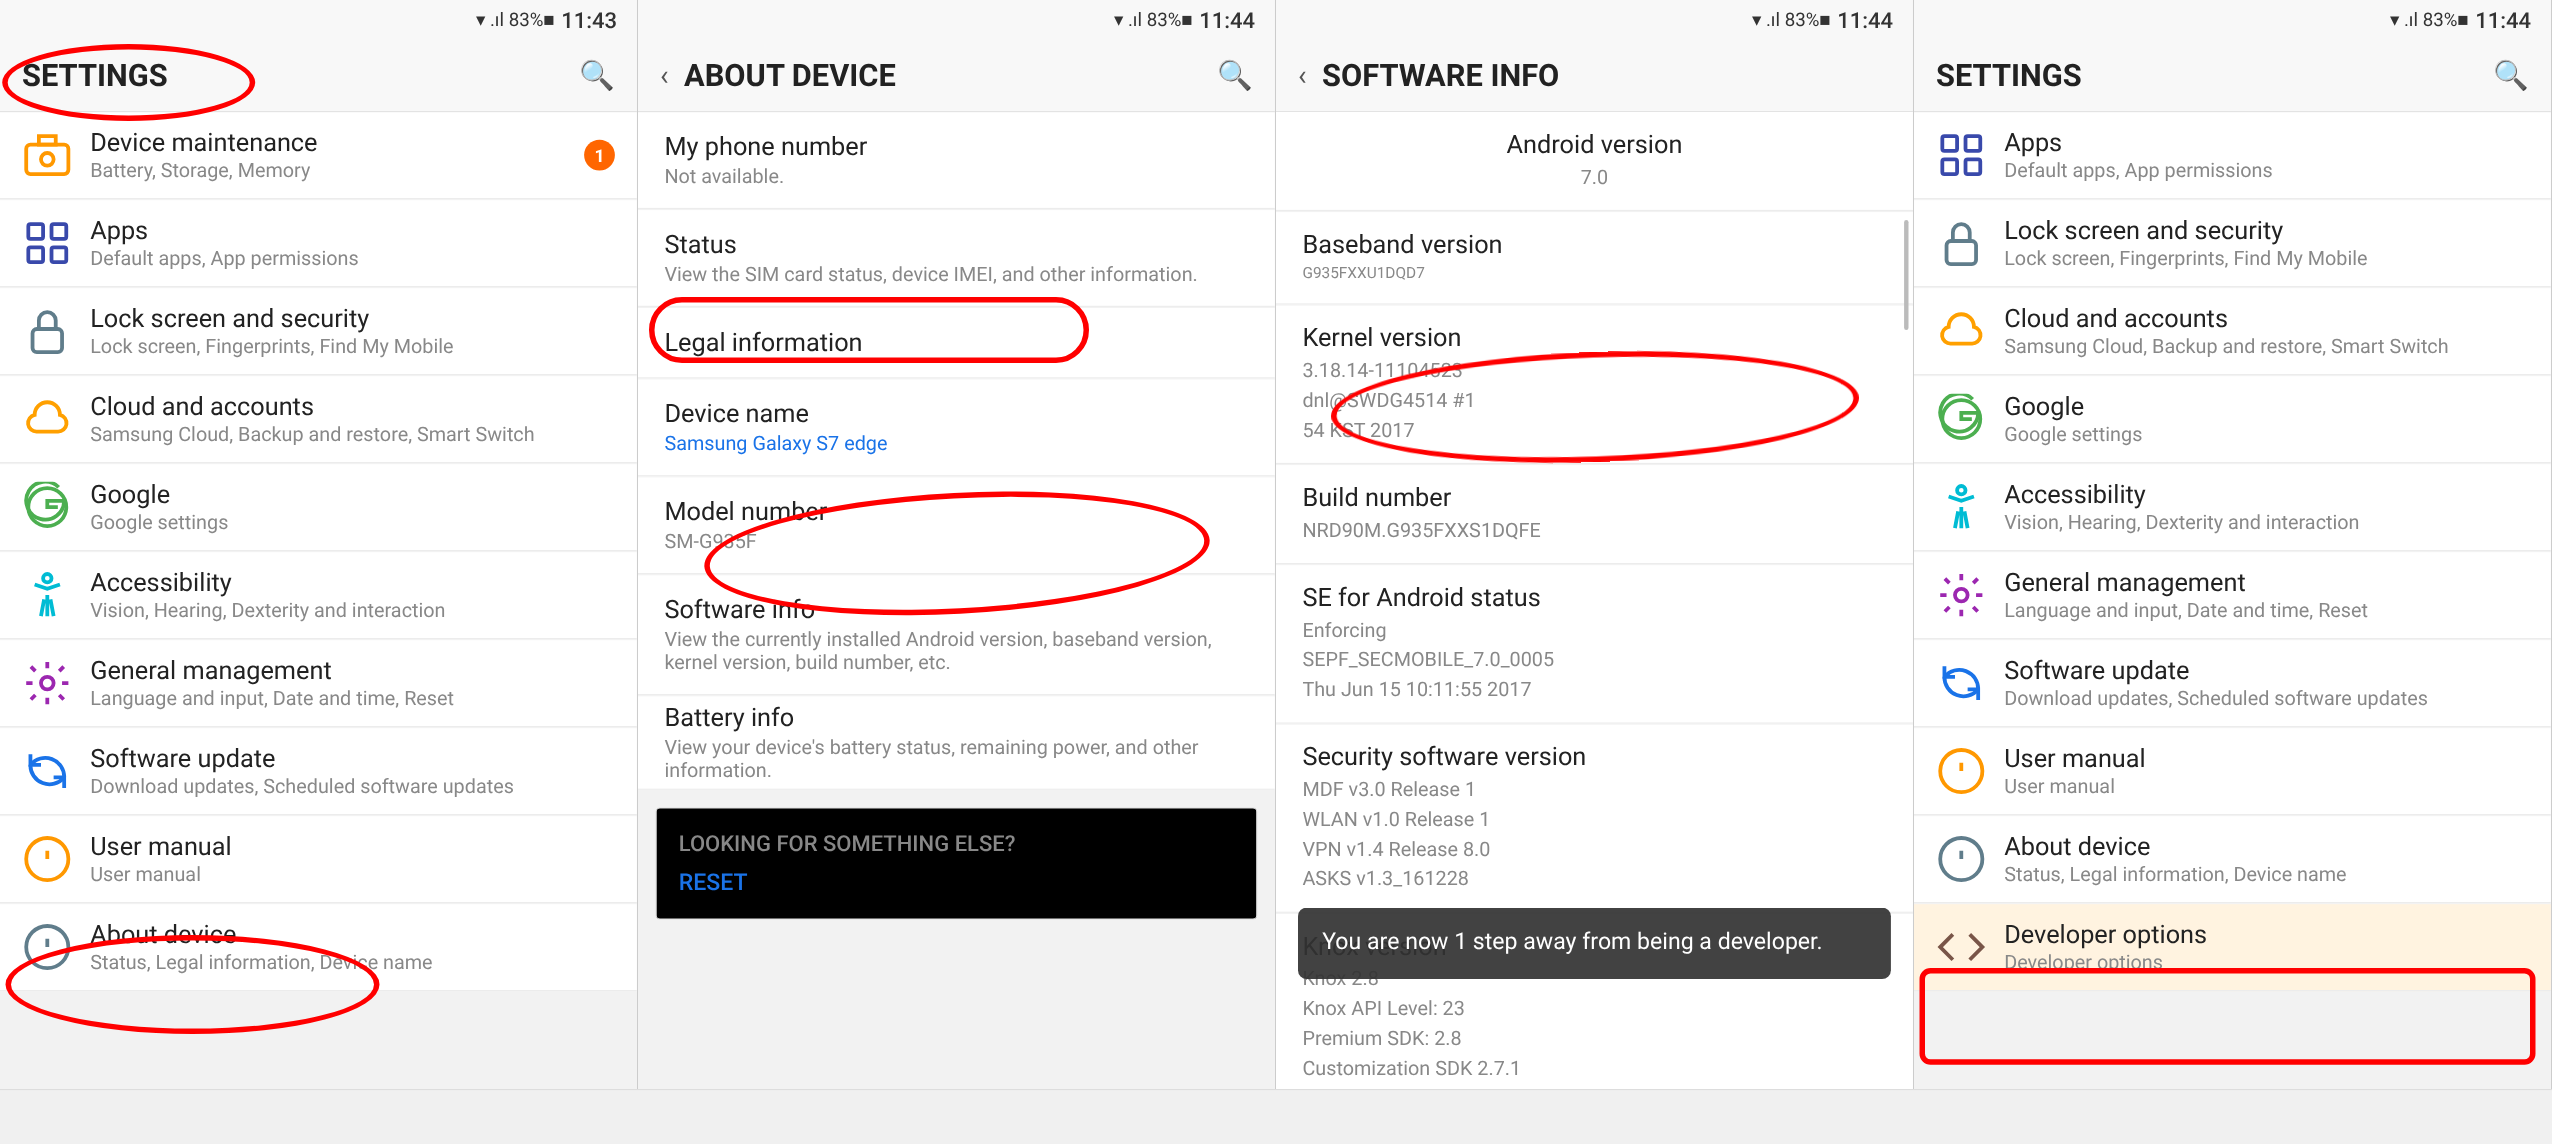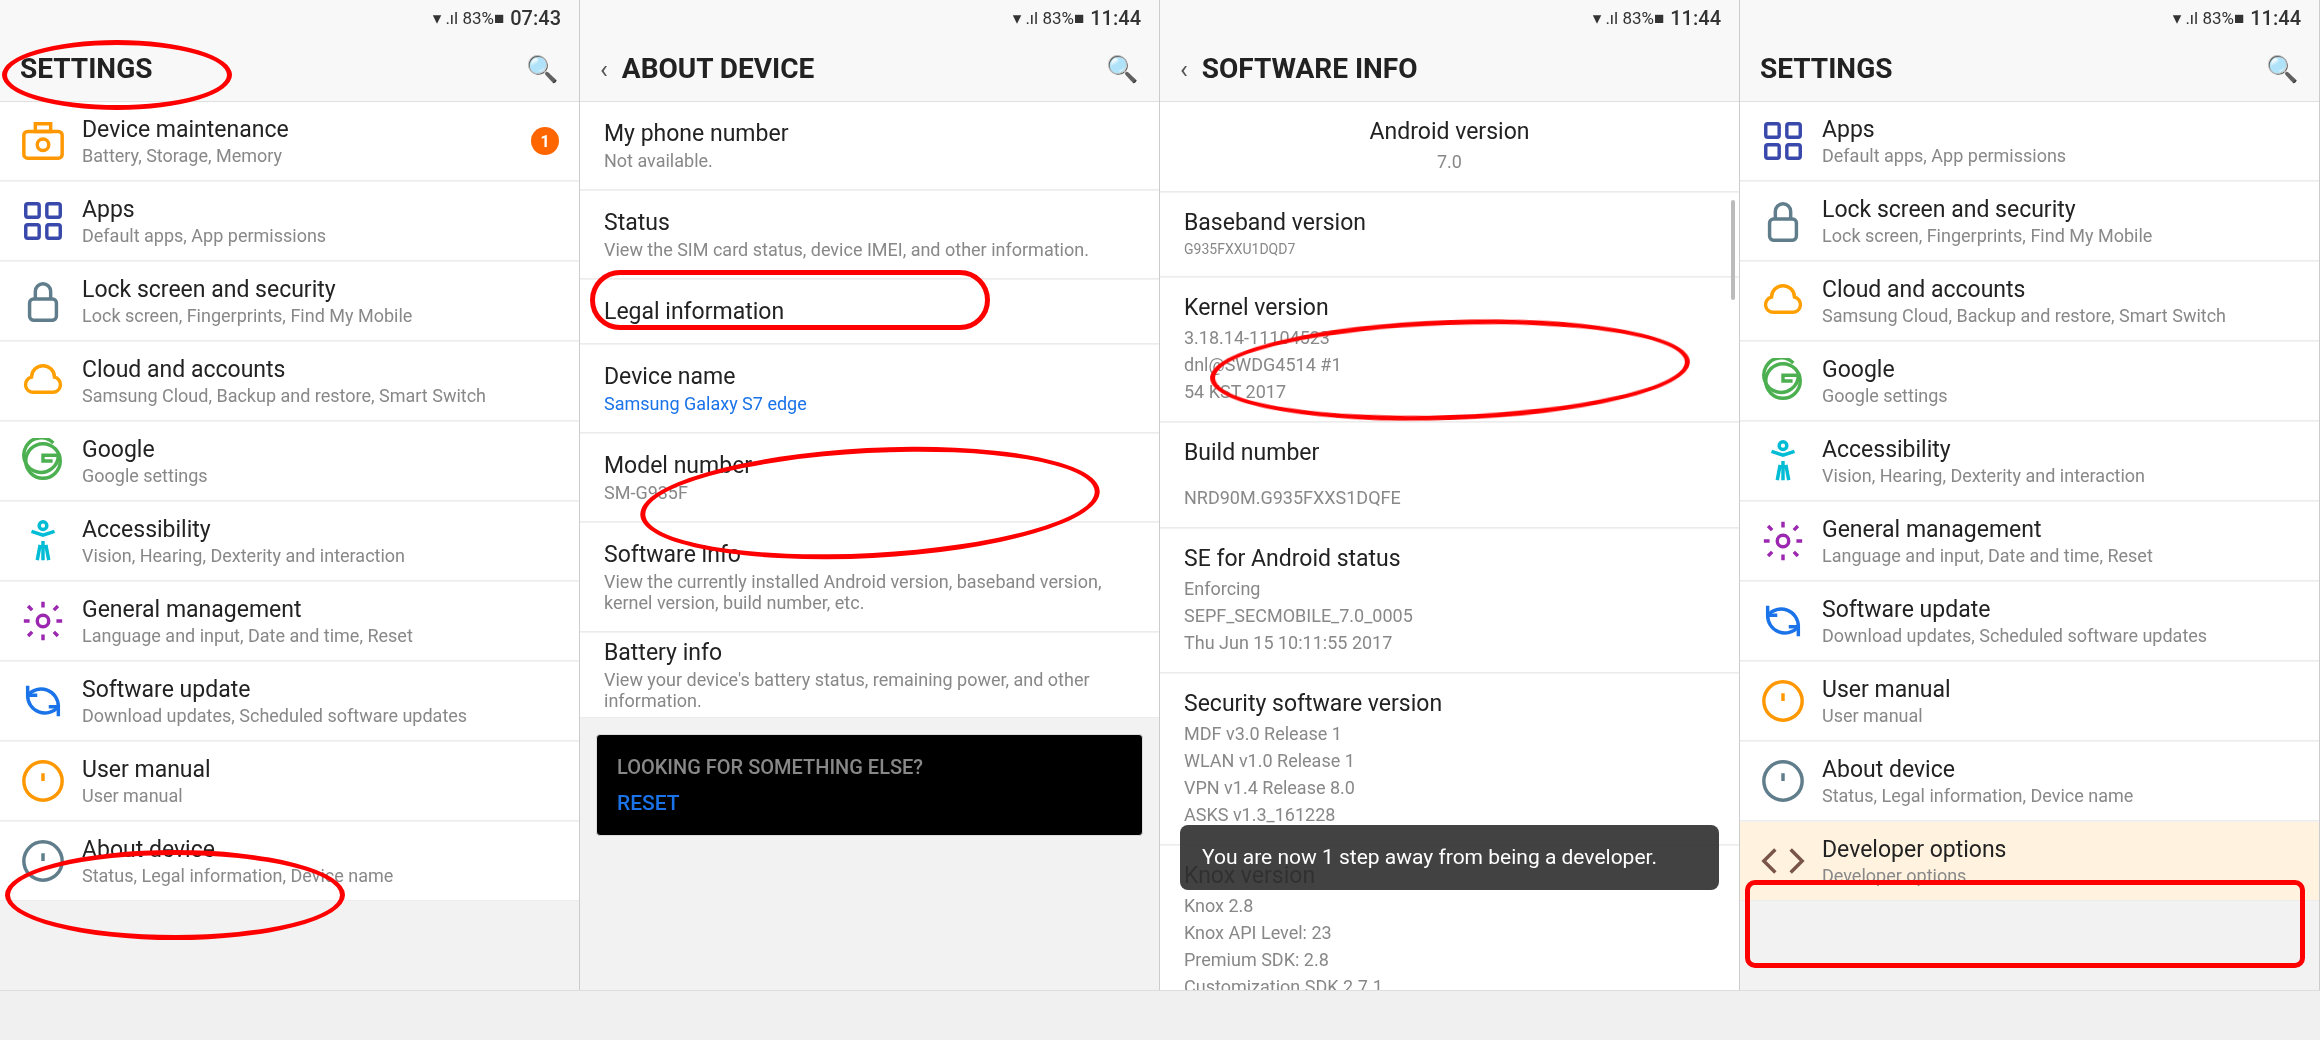--- a/index.html
+++ b/index.html
@@ -43,21 +43,21 @@
       overflow: hidden;
     }
   </style>
 </head>
 <body>
 
 <div class="screens-container" id="screens-container">
     <div class="screen-1" style="width: 580px; flex-shrink: 0; height: 990px; background: rgb(248, 248, 248); display: flex; flex-direction: column; border-right: 1px solid rgb(204, 204, 204); position: relative; overflow: hidden;">
       <div style="display: flex; justify-content: flex-end; align-items: center; padding: 5px 18px; background: rgb(248, 248, 248); font-size: 20px; color: rgb(51, 51, 51); gap: 6px; height: 36px;">
         <span style="font-size:17px;">▾ .ıl 83%■</span>
-        <span style="font-weight:500;">07:43</span>
+        <span style="font-weight:500;">11:43</span>
       </div>
       <div style="display: flex; align-items: center; padding: 10px 20px; background: rgb(248, 248, 248); border-bottom: 1px solid rgb(224, 224, 224); height: 66px;">
         <span style="font-size:28px;font-weight:700;color:#222;flex:1;">SETTINGS</span>
         <span style="font-size:26px;color:#555;cursor:pointer;">🔍</span>
       </div>
       <div style="position: absolute; border: 5px solid red; border-radius: 50%; pointer-events: none; z-index: 20; left: 2px; top: 40px; width: 230px; height: 70px;"></div>
       <div style="position: absolute; border: 5px solid red; border-radius: 50%; pointer-events: none; z-index: 20; left: 5px; top: 850px; width: 340px; height: 90px;"></div>
       <div style="flex: 1 1 0%; overflow-y: auto; background: rgb(242, 242, 242);">
         <div style="display: flex; align-items: center; padding: 14px 20px; border-bottom: 1px solid rgb(236, 236, 236); background: rgb(255, 255, 255); margin-bottom: 1px; cursor: pointer; position: relative;">
         <div style="width:46px;height:46px;margin-right:16px;display:flex;align-items:center;justify-content:center;flex-shrink:0;">
@@ -259,21 +259,21 @@
         <div style="display: flex; flex-direction: column; padding: 16px 24px; border-bottom: 1px solid rgb(236, 236, 236); background: rgb(255, 255, 255); margin-bottom: 1px;">
           <span style="font-size:23px;color:#222;font-weight:400;">Baseband version</span>
         <span style="font-size:14px;color:#888;margin-top:3px;line-height:1.5;">G935FXXU1DQD7</span>
         </div>
         <div style="display: flex; flex-direction: column; padding: 16px 24px; border-bottom: 1px solid rgb(236, 236, 236); background: rgb(255, 255, 255); margin-bottom: 1px;">
           <span style="font-size:23px;color:#222;font-weight:400;">Kernel version</span>
         <span style="font-size:18px;color:#888;margin-top:3px;line-height:1.5;">3.18.14-11104523<br>dnl@SWDG4514 #1<br>54 KST 2017</span>
         </div>
         <div style="display: flex; flex-direction: column; padding: 16px 24px; border-bottom: 1px solid rgb(236, 236, 236); background: rgb(255, 255, 255); margin-bottom: 1px;">
           <span style="font-size:23px;color:#222;font-weight:400;">Build number</span>
-        <span style="font-size:18px;color:#888;margin-top:18px;line-height:1.5;">NRD90M.G935FXXS1DQFE</span>
+        <span style="font-size:18px;color:#888;margin-top:3px;line-height:1.5;">NRD90M.G935FXXS1DQFE</span>
         </div>
         <div style="display: flex; flex-direction: column; padding: 16px 24px; border-bottom: 1px solid rgb(236, 236, 236); background: rgb(255, 255, 255); margin-bottom: 1px;">
           <span style="font-size:23px;color:#222;font-weight:400;">SE for Android status</span>
         <span style="font-size:18px;color:#888;margin-top:3px;line-height:1.5;">Enforcing<br>SEPF_SECMOBILE_7.0_0005<br>Thu Jun 15 10:11:55 2017</span>
         </div>
         <div style="display: flex; flex-direction: column; padding: 16px 24px; border-bottom: 1px solid rgb(236, 236, 236); background: rgb(255, 255, 255); margin-bottom: 1px; justify-content: center;">
           <span style="font-size:23px;color:#222;font-weight:400;">Security software version</span>
         <span style="font-size:18px;color:#888;margin-top:3px;line-height:1.5;">MDF v3.0 Release 1<br>WLAN v1.0 Release 1<br>VPN v1.4 Release 8.0<br>ASKS v1.3_161228</span>
         </div>
         <div style="display: flex; flex-direction: column; padding: 16px 24px; border-bottom: 1px solid rgb(236, 236, 236); background: rgb(255, 255, 255); margin-bottom: 1px;">

